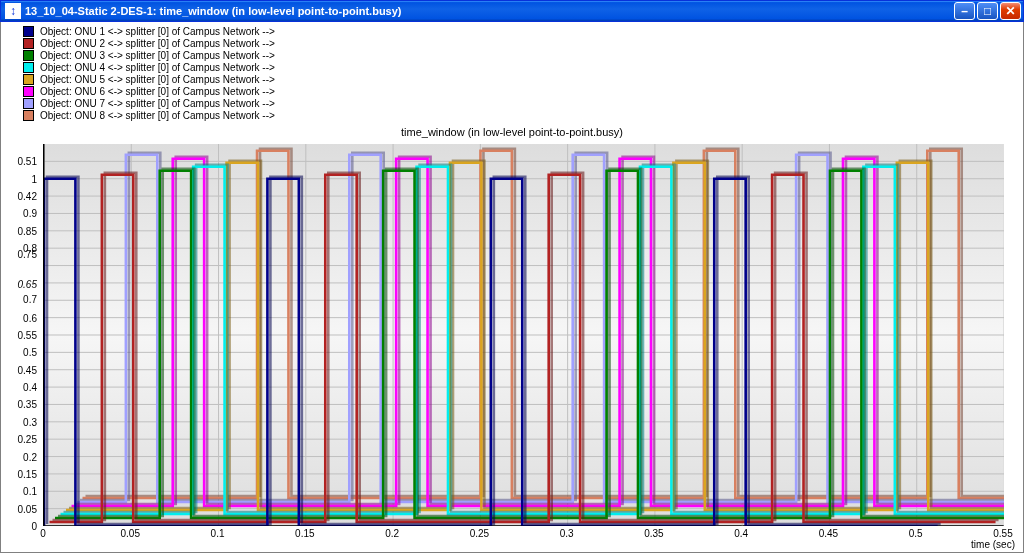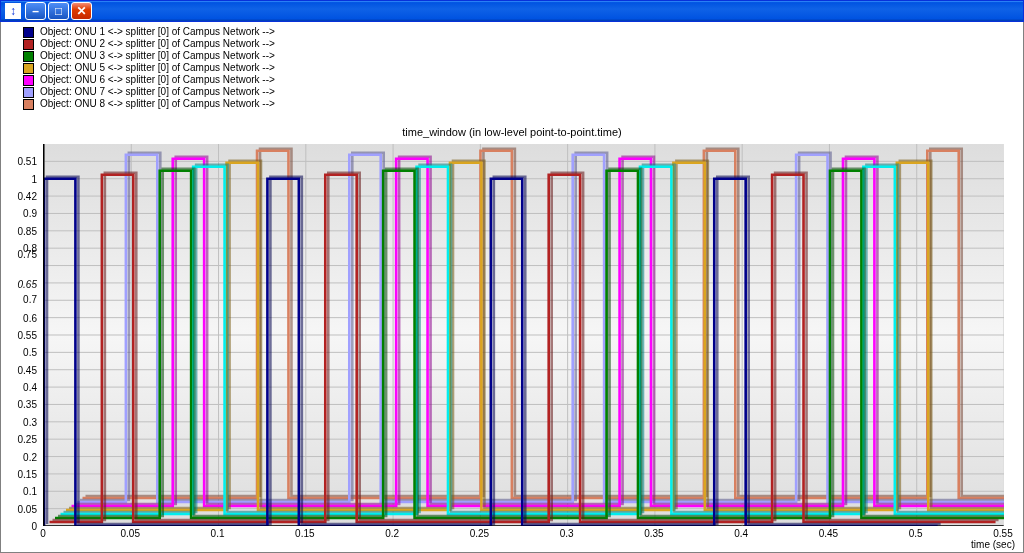--- a/index.html
+++ b/index.html
@@ -54,21 +54,21 @@
     position:relative;
   }
   
   .legend {
     position:absolute;
     top:4px; left:22px;
     font-size:10px;
     color:#000;
     line-height:12px;
   }
-  .legend-row { display:flex; align-items:center; }
+  .legend-row { display:flex; }
   .swatch {
     width:11px;height:11px;
     margin-right:6px;
     border:1px solid #000;
   }
   
   .chart-title {
     position:absolute;
     top:104px;
     left:0; right:0;
@@ -128,20 +128,21 @@
     font-size:10px;
     color:#000;
     text-align:center;
   }
 </style>
 </head>
 <body>
 
 <div class="titlebar">
   <div class="app-icon">↕</div>
+  <div class="title-text">13_10_04-Static 2-DES-1: time_window (in low-level point-to-point.busy)</div>
   <div class="win-btns">
     <div class="win-btn min">
         <span>–</span>
       </div>
     <div class="win-btn max">
         <span>□</span>
       </div>
     <div class="win-btn close">
         <span>✕</span>
       </div>
@@ -157,38 +158,42 @@
       </div>
       <div class="legend-row">
         <div class="swatch" style="background: rgb(178, 34, 34);"></div>
         <span>Object: ONU 2 &lt;-&gt; splitter [0] of Campus Network --&gt;</span>
       </div>
       <div class="legend-row">
         <div class="swatch" style="background: rgb(0, 128, 0);"></div>
         <span>Object: ONU 3 &lt;-&gt; splitter [0] of Campus Network --&gt;</span>
       </div>
       <div class="legend-row">
+        <div class="swatch" style="background: rgb(0, 238, 238);"></div>
+        <span>Object: ONU 4 &lt;-&gt; splitter [0] of Campus Network --&gt;</span>
+      </div>
+      <div class="legend-row">
         <div class="swatch" style="background: rgb(218, 165, 32);"></div>
         <span>Object: ONU 5 &lt;-&gt; splitter [0] of Campus Network --&gt;</span>
       </div>
       <div class="legend-row">
         <div class="swatch" style="background: rgb(255, 0, 255);"></div>
         <span>Object: ONU 6 &lt;-&gt; splitter [0] of Campus Network --&gt;</span>
       </div>
       <div class="legend-row">
         <div class="swatch" style="background: rgb(160, 160, 255);"></div>
         <span>Object: ONU 7 &lt;-&gt; splitter [0] of Campus Network --&gt;</span>
       </div>
       <div class="legend-row">
         <div class="swatch" style="background: rgb(216, 128, 96);"></div>
         <span>Object: ONU 8 &lt;-&gt; splitter [0] of Campus Network --&gt;</span>
       </div>
     </div>
 
-  <div class="chart-title">time_window (in low-level point-to-point.time)</div>
+  <div class="chart-title">time_window (in low-level point-to-point.busy)</div>
 
   <div class="plot">
     <svg id="plot-svg" width="960" height="382">
         <g>
           <line x1="0" x2="960" y1="382" y2="382" class="hgrid"></line>
           <line x1="0" x2="960" y1="364.6363636363636" y2="364.6363636363636" class="hgrid"></line>
           <line x1="0" x2="960" y1="347.27272727272725" y2="347.27272727272725" class="hgrid"></line>
           <line x1="0" x2="960" y1="329.90909090909093" y2="329.90909090909093" class="hgrid"></line>
           <line x1="0" x2="960" y1="312.54545454545456" y2="312.54545454545456" class="hgrid"></line>
           <line x1="0" x2="960" y1="295.1818181818182" y2="295.1818181818182" class="hgrid"></line>

